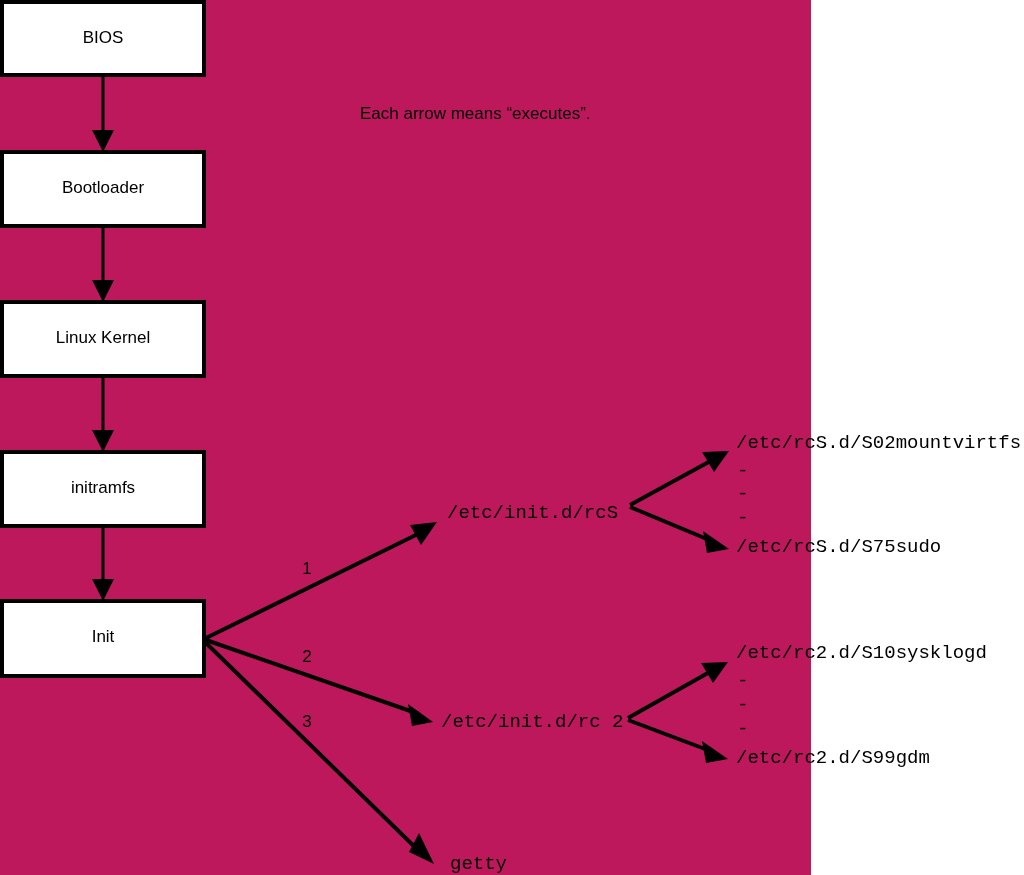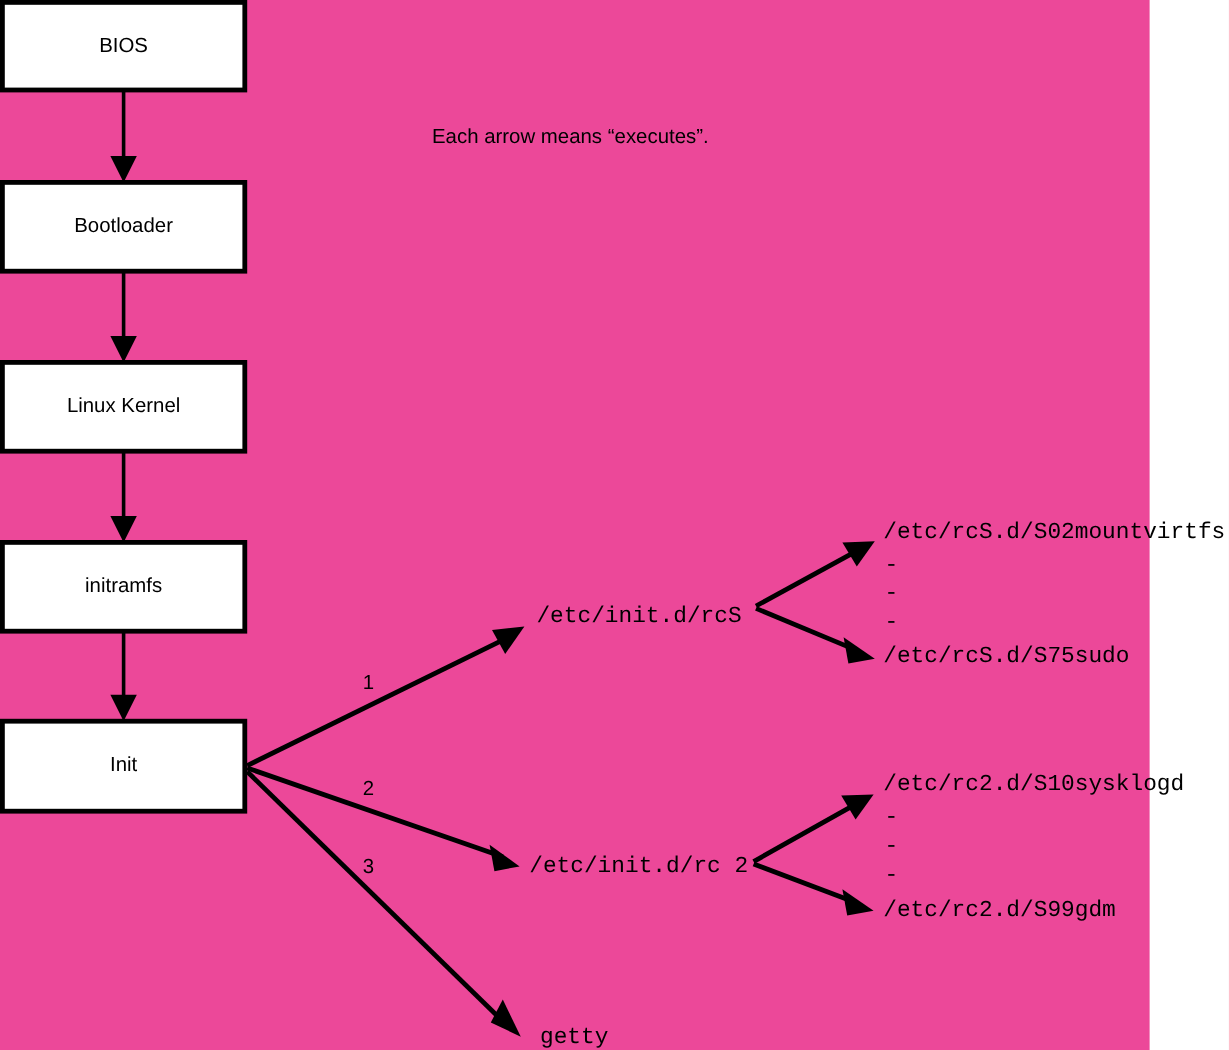--- a/index.html
+++ b/index.html
@@ -9,23 +9,23 @@
     background: #ffffff;
   }
   body {
     width: 1024px;
     height: 875px;
     overflow: hidden;
     font-family: "Liberation Sans", sans-serif;
   }
   #diagram-root {
     position: relative;
-    width: 958px;
+    width: 811px;
     height: 875px;
-    background: #ec4899;
+    background: #be185d;
   }
   svg.diagram-canvas {
     display: block;
     width: 1024px;
     height: 875px;
   }
   .box-rect {
     fill: #ffffff;
     stroke: #000000;
     stroke-width: 4;

